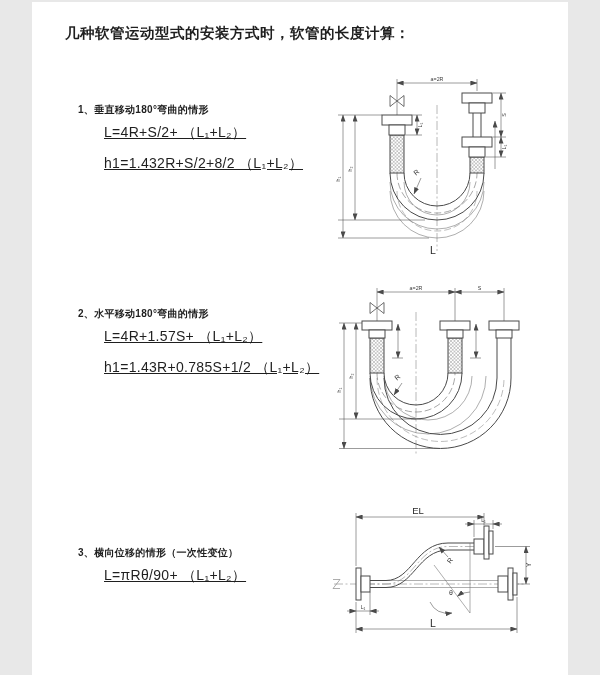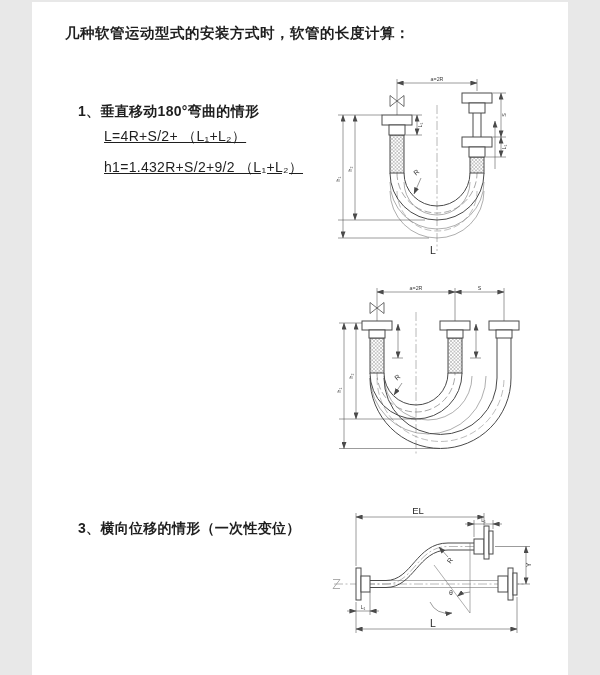--- a/index.html
+++ b/index.html
@@ -7,21 +7,21 @@
     position:relative;width:536px;height:675px;margin:2px auto;
     background:#ffffff;overflow:hidden;
     font-family:"Liberation Sans","DejaVu Sans",sans-serif;
     color:#1f1f1f;
   }
   .title{
     position:absolute;left:33px;top:22px;
     font-size:14.5px;font-weight:bold;letter-spacing:.5px;
   }
   .section{position:absolute;width:270px;}
-  .sec-heading{font-size:14px;font-weight:bold;letter-spacing:.3px;}
+  .sec-heading{font-size:10px;font-weight:bold;letter-spacing:.3px;}
   .formula{
     font-size:14px;letter-spacing:.3px;
     padding-left:26px;margin-top:0;height:30.5px;line-height:30.5px;
     white-space:nowrap;
     text-decoration:underline;
   }
   .formula:first-of-type{margin-top:4px;}
   .diagram{position:absolute;}
   
   .ln{stroke:#4a4a4a;stroke-width:1;fill:none;}
@@ -39,21 +39,21 @@
 </head>
 <body>
 
 <div class="page">
 
   <div class="title">几种软管运动型式的安装方式时，软管的长度计算：</div>
 
   <div class="section" style="left:46px;top:101px;">
     <div class="sec-heading">1、垂直移动180°弯曲的情形</div>
     <div class="formula">L=4R+S/2+ （L₁+L₂）</div>
-    <div class="formula">h1=1.432R+S/2+9/2 （L₁+L₂）</div>
+    <div class="formula">h1=1.432R+S/2+8/2 （L₁+L₂）</div>
   </div>
 
   <svg class="diagram" style="left:297px;top:67px;" width="300" height="190" viewBox="0 0 300 190">
     <defs>
       <marker id="m1" markerWidth="7" markerHeight="5" refX="6.6" refY="2.5" orient="auto-start-reverse" markerUnits="userSpaceOnUse">
         <path d="M0,0 L7,2.5 L0,5 Z" fill="#4a4a4a"></path>
       </marker>
       <pattern id="b1" width="3.5" height="3.5" patternUnits="userSpaceOnUse">
         <path d="M0,3.5 L3.5,0 M0,0 L3.5,3.5" stroke="#888" stroke-width=".45"></path>
       </pattern>
@@ -121,20 +121,23 @@
       <line class="dim" marker-end="url(#m1)" x1="166" y1="100" x2="166" y2="52"></line>
 
       <line class="dim" marker-end="url(#m1)" x1="92" y1="109" x2="85" y2="125"></line>
       <text class="dtx2" transform="rotate(-40 89 105)" x="89" y="105" text-anchor="middle">R</text>
 
       <text class="big" x="104" y="185" text-anchor="middle">L</text>
     </g>
   </svg>
 
   <div class="section" style="left:46px;top:305px;">
+    <div class="sec-heading">2、水平移动180°弯曲的情形</div>
+    <div class="formula">L=4R+1.57S+ （L₁+L₂）</div>
+    <div class="formula">h1=1.43R+0.785S+1/2 （L₁+L₂）</div>
   </div>
 
   <svg class="diagram" style="left:300px;top:276px;" width="300" height="185" viewBox="0 0 300 185">
     <defs>
       <marker id="m2" markerWidth="7" markerHeight="5" refX="6.6" refY="2.5" orient="auto-start-reverse" markerUnits="userSpaceOnUse">
         <path d="M0,0 L7,2.5 L0,5 Z" fill="#4a4a4a"></path>
       </marker>
       <pattern id="b2" width="3.5" height="3.5" patternUnits="userSpaceOnUse">
         <path d="M0,3.5 L3.5,0 M0,0 L3.5,3.5" stroke="#888" stroke-width=".45"></path>
       </pattern>
@@ -194,22 +197,23 @@
       <line class="dim" x1="138" y1="80" x2="149" y2="80"></line>
       <line class="dim" marker-start="url(#m2)" marker-end="url(#m2)" x1="144" y1="46" x2="144" y2="80"></line>
 
       <line class="dim" marker-end="url(#m2)" x1="70" y1="105" x2="62" y2="117"></line>
       <text class="dtx2" transform="rotate(-40 67 101)" x="67" y="101" text-anchor="middle">R</text>
 
       <line class="tn" x1="79" y1="141" x2="89" y2="141"></line>
     </g>
   </svg>
 
-  <div class="section" style="left:46px;top:518px;">
+  <div class="section" style="left:46px;top:544px;">
     <div class="sec-heading">3、横向位移的情形（一次性变位）</div>
+    <div class="formula">L=πRθ/90+ （L₁+L₂）</div>
   </div>
 
   <svg class="diagram" style="left:298px;top:497px;" width="300" height="155" viewBox="0 0 300 155">
     <defs>
       <marker id="m3" markerWidth="7" markerHeight="5" refX="6.6" refY="2.5" orient="auto-start-reverse" markerUnits="userSpaceOnUse">
         <path d="M0,0 L7,2.5 L0,5 Z" fill="#4a4a4a"></path>
       </marker>
     </defs>
 
     <g>

